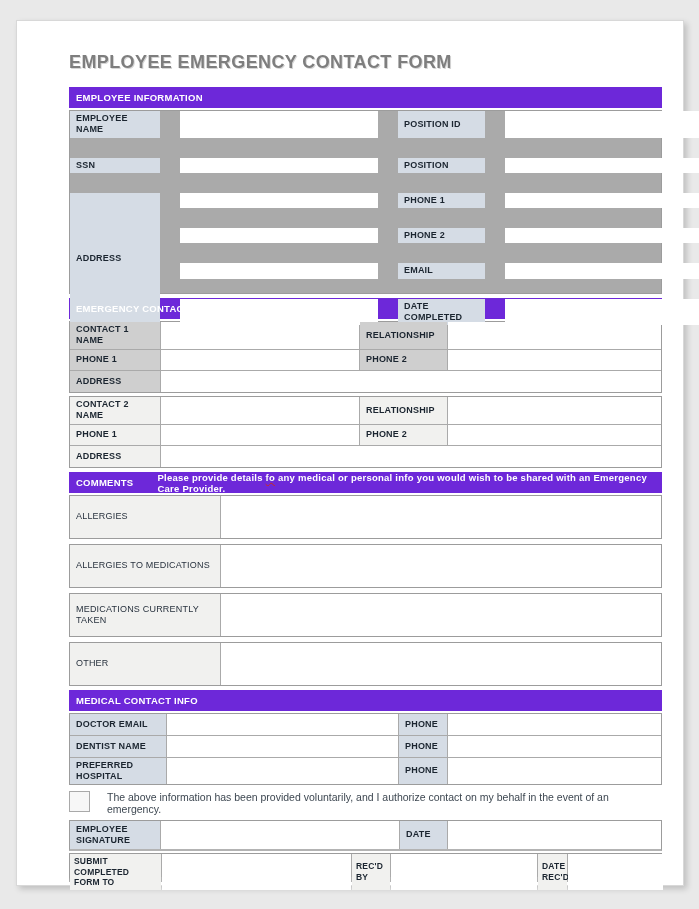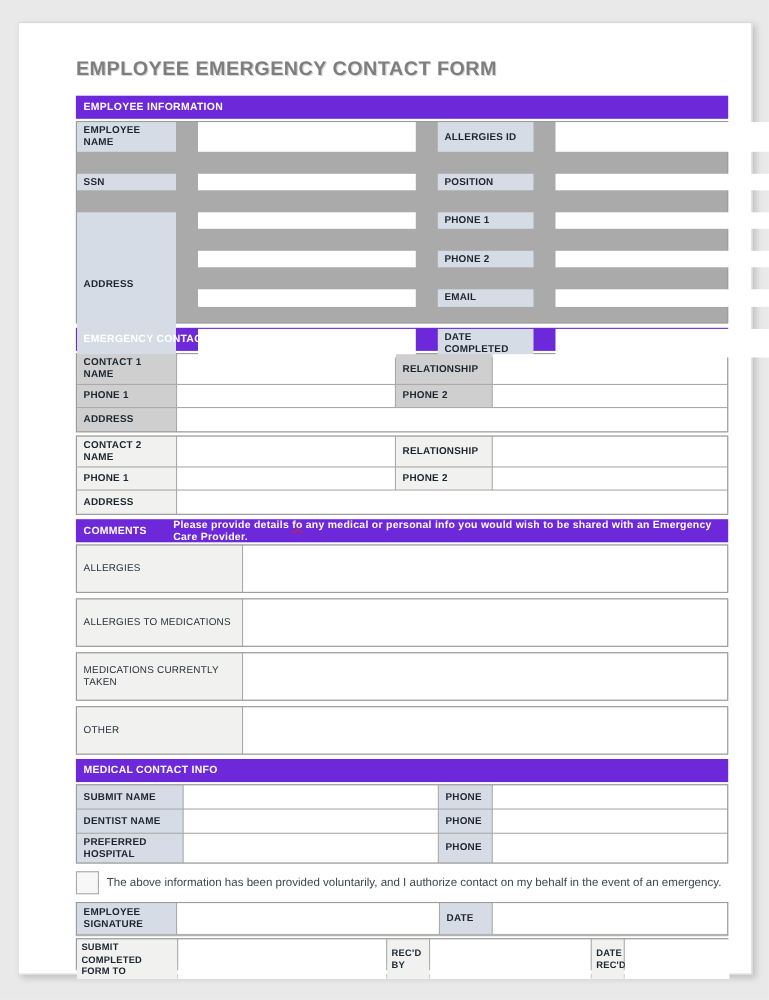--- a/index.html
+++ b/index.html
@@ -113,22 +113,21 @@
   .grid-med {
     margin-top: 2px;
     grid-template-columns: 96px 231px 48px 213px;
     grid-template-rows: repeat(3, 1fr);
     height: 72px;
   }
 
   .auth-line {
     margin-top: 6px;
     display: flex;
-    align-items: center;
-    gap: 7px;
+    gap: 17px;
     height: 22px;
   }
   .checkbox {
     width: 21px; height: 21px;
     background: #f7f7f7;
     border: 1px solid #a9a9a9;
     flex: 0 0 auto;
     cursor: pointer;
   }
   .auth-text {
@@ -157,21 +156,21 @@
   <div class="content">
 
     <h1 class="form-title">EMPLOYEE EMERGENCY CONTACT FORM</h1>
 
     <div class="bar bar1">
       <span>EMPLOYEE INFORMATION</span>
     </div>
     <div class="grid grid-emp">
       <div class="cell lbl blue">EMPLOYEE NAME</div>
       <input class="cell val" value="" style="">
-      <div class="cell lbl blue">ALLERGIES ID</div>
+      <div class="cell lbl blue">POSITION ID</div>
       <input class="cell val" value="" style="">
 
       <div class="cell lbl blue">SSN</div>
       <input class="cell val" value="" style="">
       <div class="cell lbl blue">POSITION</div>
       <input class="cell val" value="" style="">
 
       <div class="cell lbl blue area-address">ADDRESS</div>
       <input class="cell val" value="" style="">
       <div class="cell lbl blue">PHONE 1</div>
@@ -240,21 +239,21 @@
     </div>
     <div class="grid grid-comment">
       <div class="cell lbl light normal">OTHER</div>
       <textarea class="cell val" style=""></textarea>
     </div>
 
     <div class="bar bar4">
       <span>MEDICAL CONTACT INFO</span>
     </div>
     <div class="grid grid-med">
-      <div class="cell lbl blue">SUBMIT NAME</div>
+      <div class="cell lbl blue">DOCTOR EMAIL</div>
       <input class="cell val" value="" style="">
       <div class="cell lbl blue">PHONE</div>
       <input class="cell val" value="" style="">
 
       <div class="cell lbl blue">DENTIST NAME</div>
       <input class="cell val" value="" style="">
       <div class="cell lbl blue">PHONE</div>
       <input class="cell val" value="" style="">
 
       <div class="cell lbl blue">PREFERRED HOSPITAL</div>

